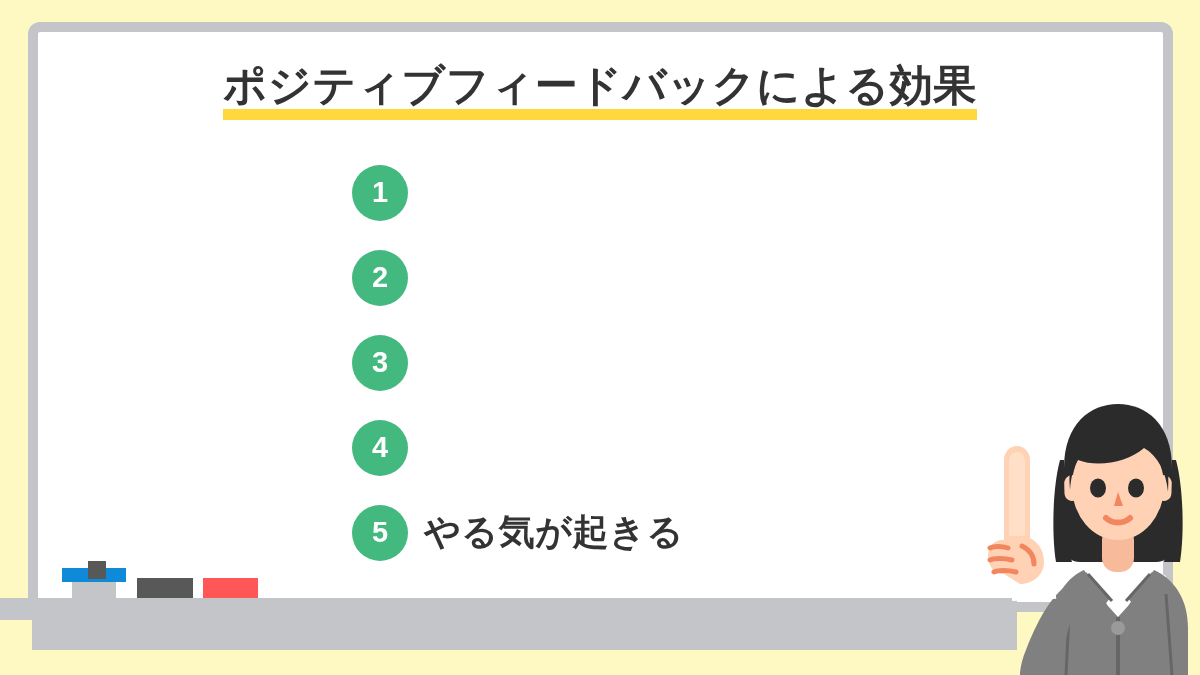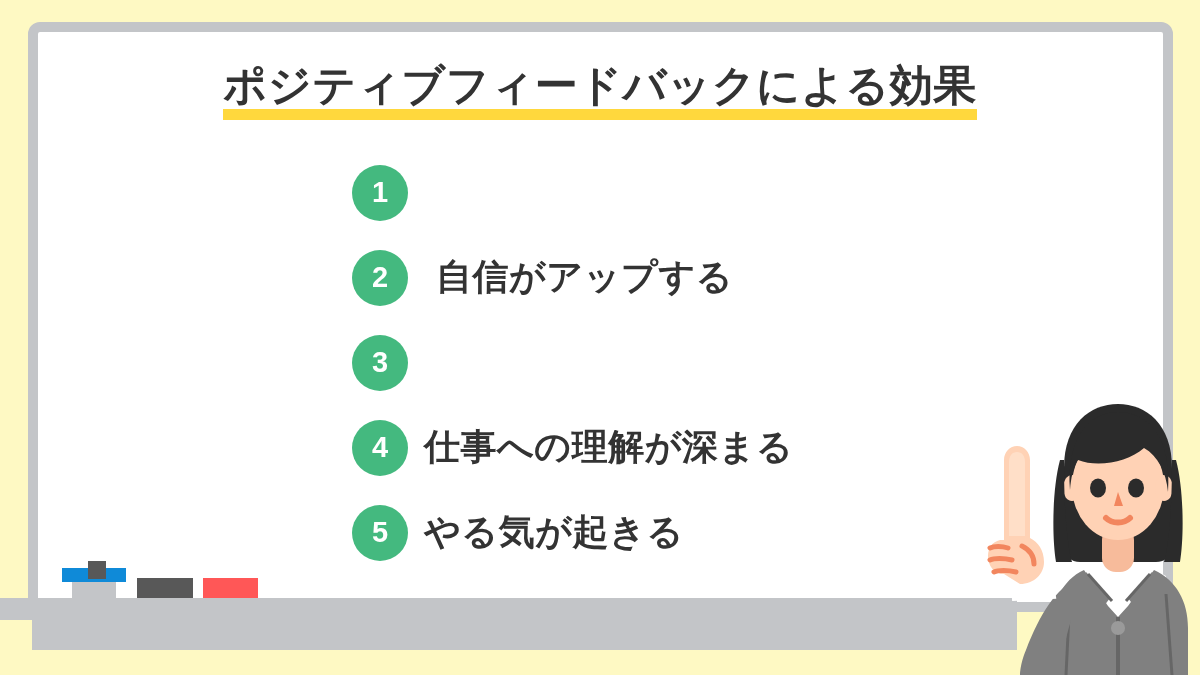--- a/index.html
+++ b/index.html
@@ -182,30 +182,28 @@
   </div>
 
   <div class="list">
 
     <div class="list-item">
       <div class="badge">1</div>
     </div>
 
     <div class="list-item indent">
       <div class="badge">2</div>
-      <div class="item-label">自信がアップする</div>
     </div>
 
     <div class="list-item">
       <div class="badge">3</div>
     </div>
 
     <div class="list-item">
       <div class="badge">4</div>
-      <div class="item-label">仕事への理解が深まる</div>
     </div>
 
     <div class="list-item">
       <div class="badge">5</div>
       <div class="item-label">やる気が起きる</div>
     </div>
 
   </div>
 
   <div class="eraser-block"></div>

